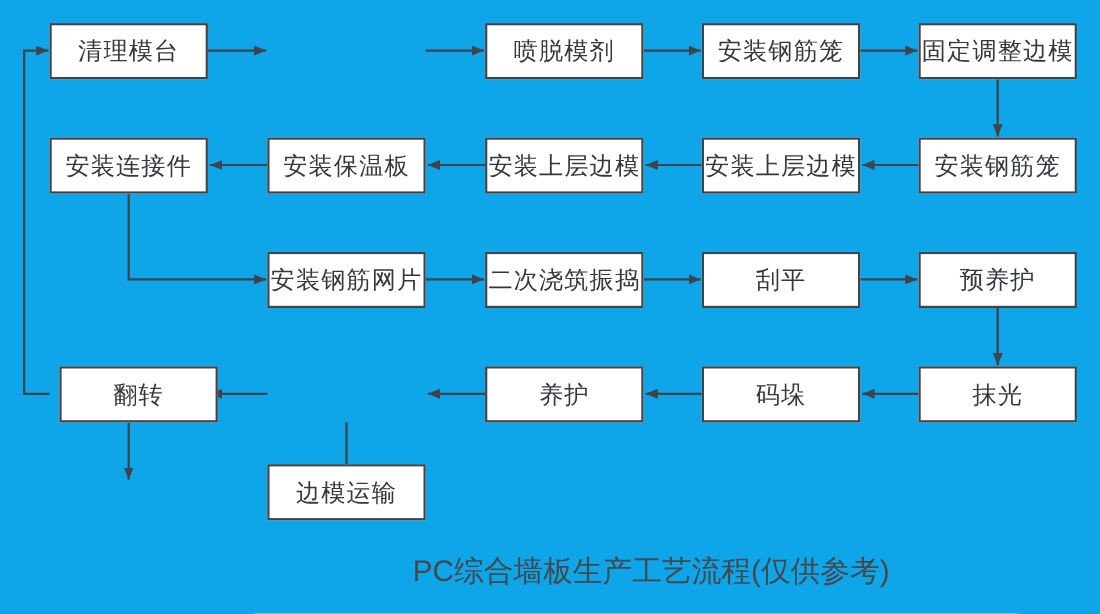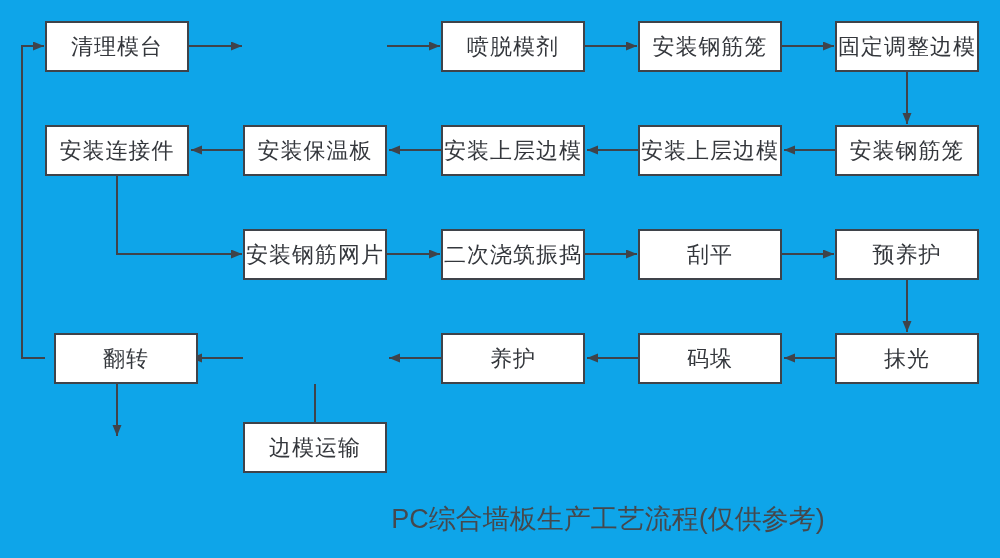--- a/index.html
+++ b/index.html
@@ -19,21 +19,21 @@
     border:2px solid #3f434a;
     background:#ffffff;
     display:flex;align-items:center;justify-content:center;
     font-size:22px;
     color:#34373c;
     letter-spacing:1px;
     white-space:nowrap;
   }
   .title{
     position:absolute;
-    left:608px;top:501px;
+    left:592px;top:501px;
     transform:translateX(-50%);
     font-size:27px;
     color:#45484d;
     white-space:nowrap;
   }
   .edge{stroke:#3f434a;stroke-width:2;fill:none;}
 </style>
 </head>
 <body>
 

